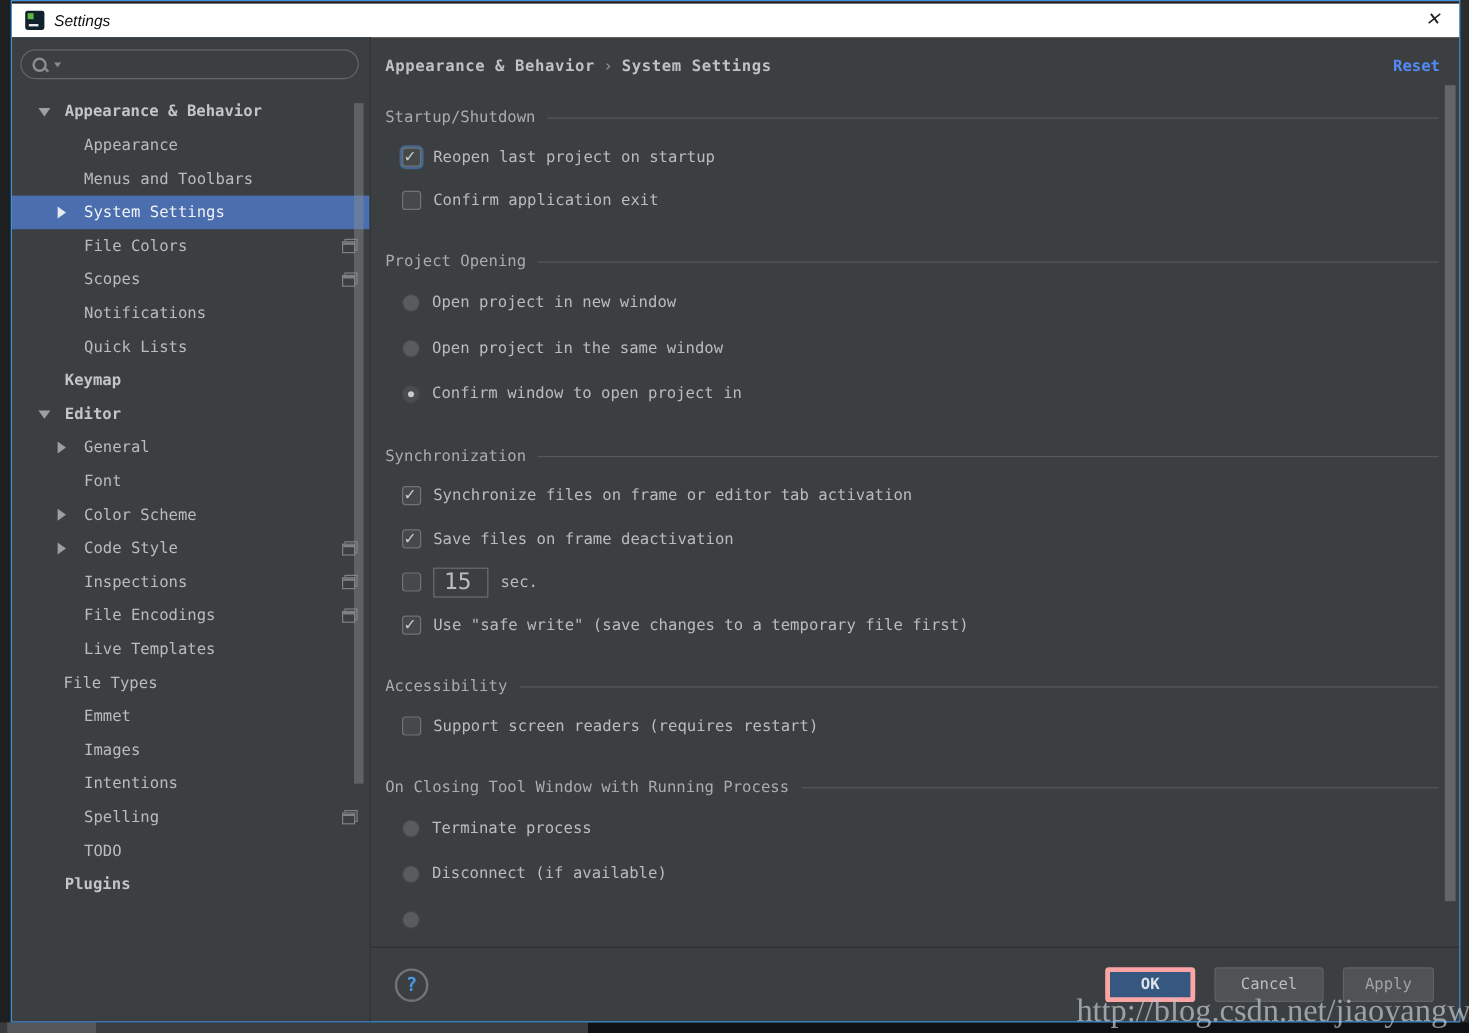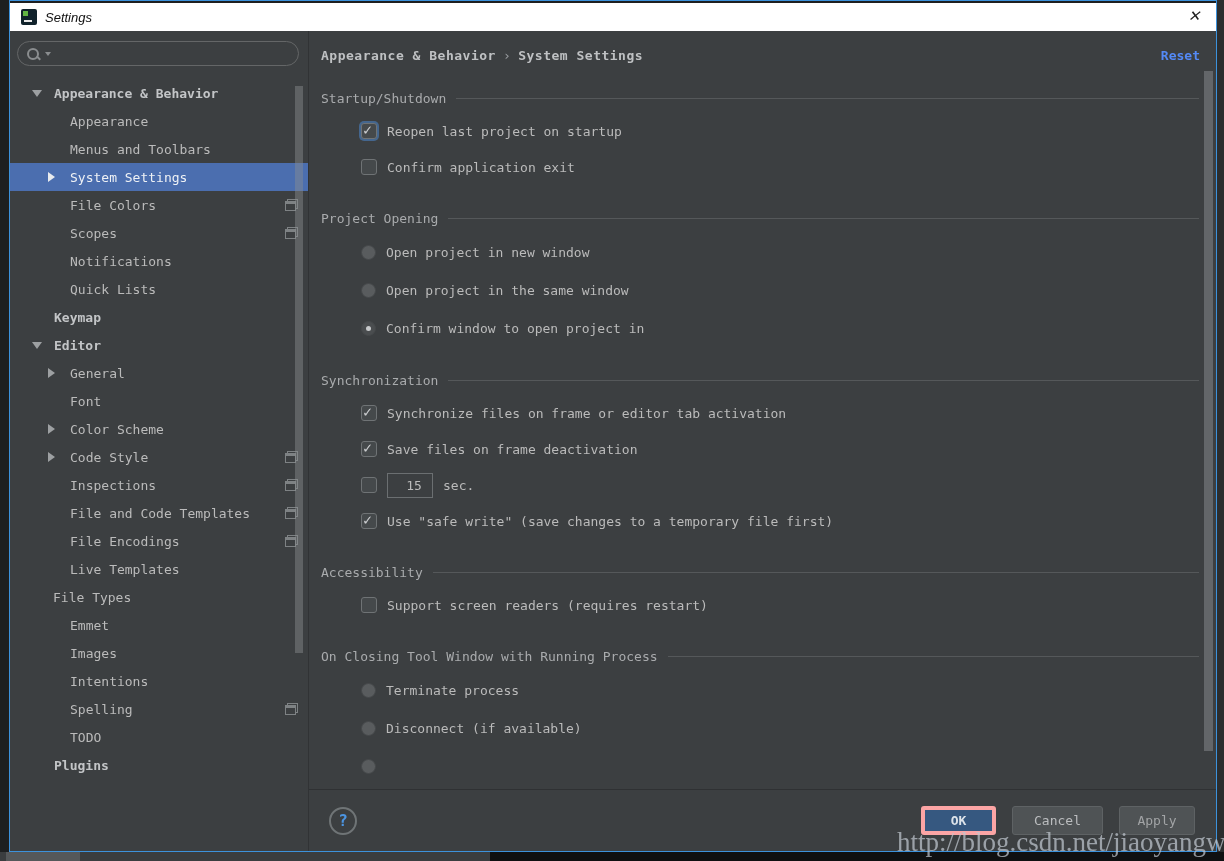--- a/index.html
+++ b/index.html
@@ -70,40 +70,40 @@
   .crumb-sep { color:#9a9da0; padding:0 7px; font-weight:normal; }
   .reset-link { margin-left:auto; font-size:13px; font-weight:bold; color:#548af7; cursor:pointer;padding-left:40px; }
 
   .settings-area { position:absolute; left:0; top:48px; width:100%; height:712px;
     overflow:hidden; padding:6px 0 0 12px; }
   .section { margin-bottom:20px; }
   .section-title { display:flex; align-items:center; height:20px; padding-top:6px; }
   .section-title .label { font-size:13px; color:#a9abad; white-space:nowrap; }
   .section-title .rule { flex:1 1 auto; height:1px; background:#55585a; margin-left:10px; margin-right:17px; }
   .rows { margin-top:8px; }
-  .row { display:flex; align-items:center; margin-left:40px; font-size:13px; color:#bbbbbb; }
+  .row { display:flex; align-items:center; margin-left:14px; font-size:13px; color:#bbbbbb; }
   .row.check-row { height:36px; }
   .row.radio-row { height:38px; }
   .row .lab { margin-left:10px; cursor:default; }
 
   .checkbox { width:16px; height:16px; flex:0 0 auto; border:1px solid #6f7375; border-radius:3px;
     background:#45494b; position:relative; cursor:pointer; }
   .checkbox.focused { box-shadow:0 0 0 2px rgba(74,134,206,0.55); }
   .checkbox.checked::after { content:"✓"; position:absolute; left:1px; top:-3px;
     font-size:15px; font-weight:bold; color:#cbcdcf; }
 
   .radio { width:15px; height:15px; flex:0 0 auto; border-radius:50%;
     background:#595c5e; border:1px solid #45484a; position:relative; cursor:pointer; }
   .radio.selected { background:#4a4d4f; }
   .radio.selected::after { content:""; position:absolute; left:4px; top:4px; width:5px; height:5px;
     border-radius:50%; background:#c8cacc; }
 
   .num-input { width:46px; height:25px; margin:0 10px; background:transparent;
     border:1px solid #6b6f71; color:#bbbbbb; font-family:"DejaVu Sans Mono", monospace;
-    font-size:13px; padding-left:8px;text-align:center; }
+    font-size:19px; padding-left:8px; }
 
   .content-scroll { position:absolute; right:3px; top:40px; width:9px; height:680px;
     background:rgba(138,142,145,0.5); }
 
   
   .footer { position:absolute; left:0; bottom:0; width:100%; height:62px; background:#3c3f41;
     border-top:1px solid #2f3133; display:flex; align-items:center; padding:0 21px 0 20px; }
   .help-btn { width:28px; height:28px; border-radius:50%; border:2px solid #6f7476;
     display:flex; align-items:center; justify-content:center; color:#4c95e2;
     font-size:16px; font-weight:bold; cursor:pointer; }
@@ -194,24 +194,20 @@
           <div class="tree-row">
             <span class="arrow right" style="left: 38px; top: 9px;"></span>
             <span class="tree-label" style="left: 60px;">Code Style</span>
             <span class="dup-icon"></span>
           </div>
           <div class="tree-row">
             <span class="tree-label" style="left: 60px;">Inspections</span>
             <span class="dup-icon"></span>
           </div>
           <div class="tree-row">
-            <span class="tree-label" style="left: 60px;">File and Code Templates</span>
-            <span class="dup-icon"></span>
-          </div>
-          <div class="tree-row">
             <span class="tree-label" style="left: 60px;">File Encodings</span>
             <span class="dup-icon"></span>
           </div>
           <div class="tree-row">
             <span class="tree-label" style="left: 60px;">Live Templates</span>
           </div>
           <div class="tree-row">
             <span class="tree-label" style="left: 43px;">File Types</span>
           </div>
           <div class="tree-row">

